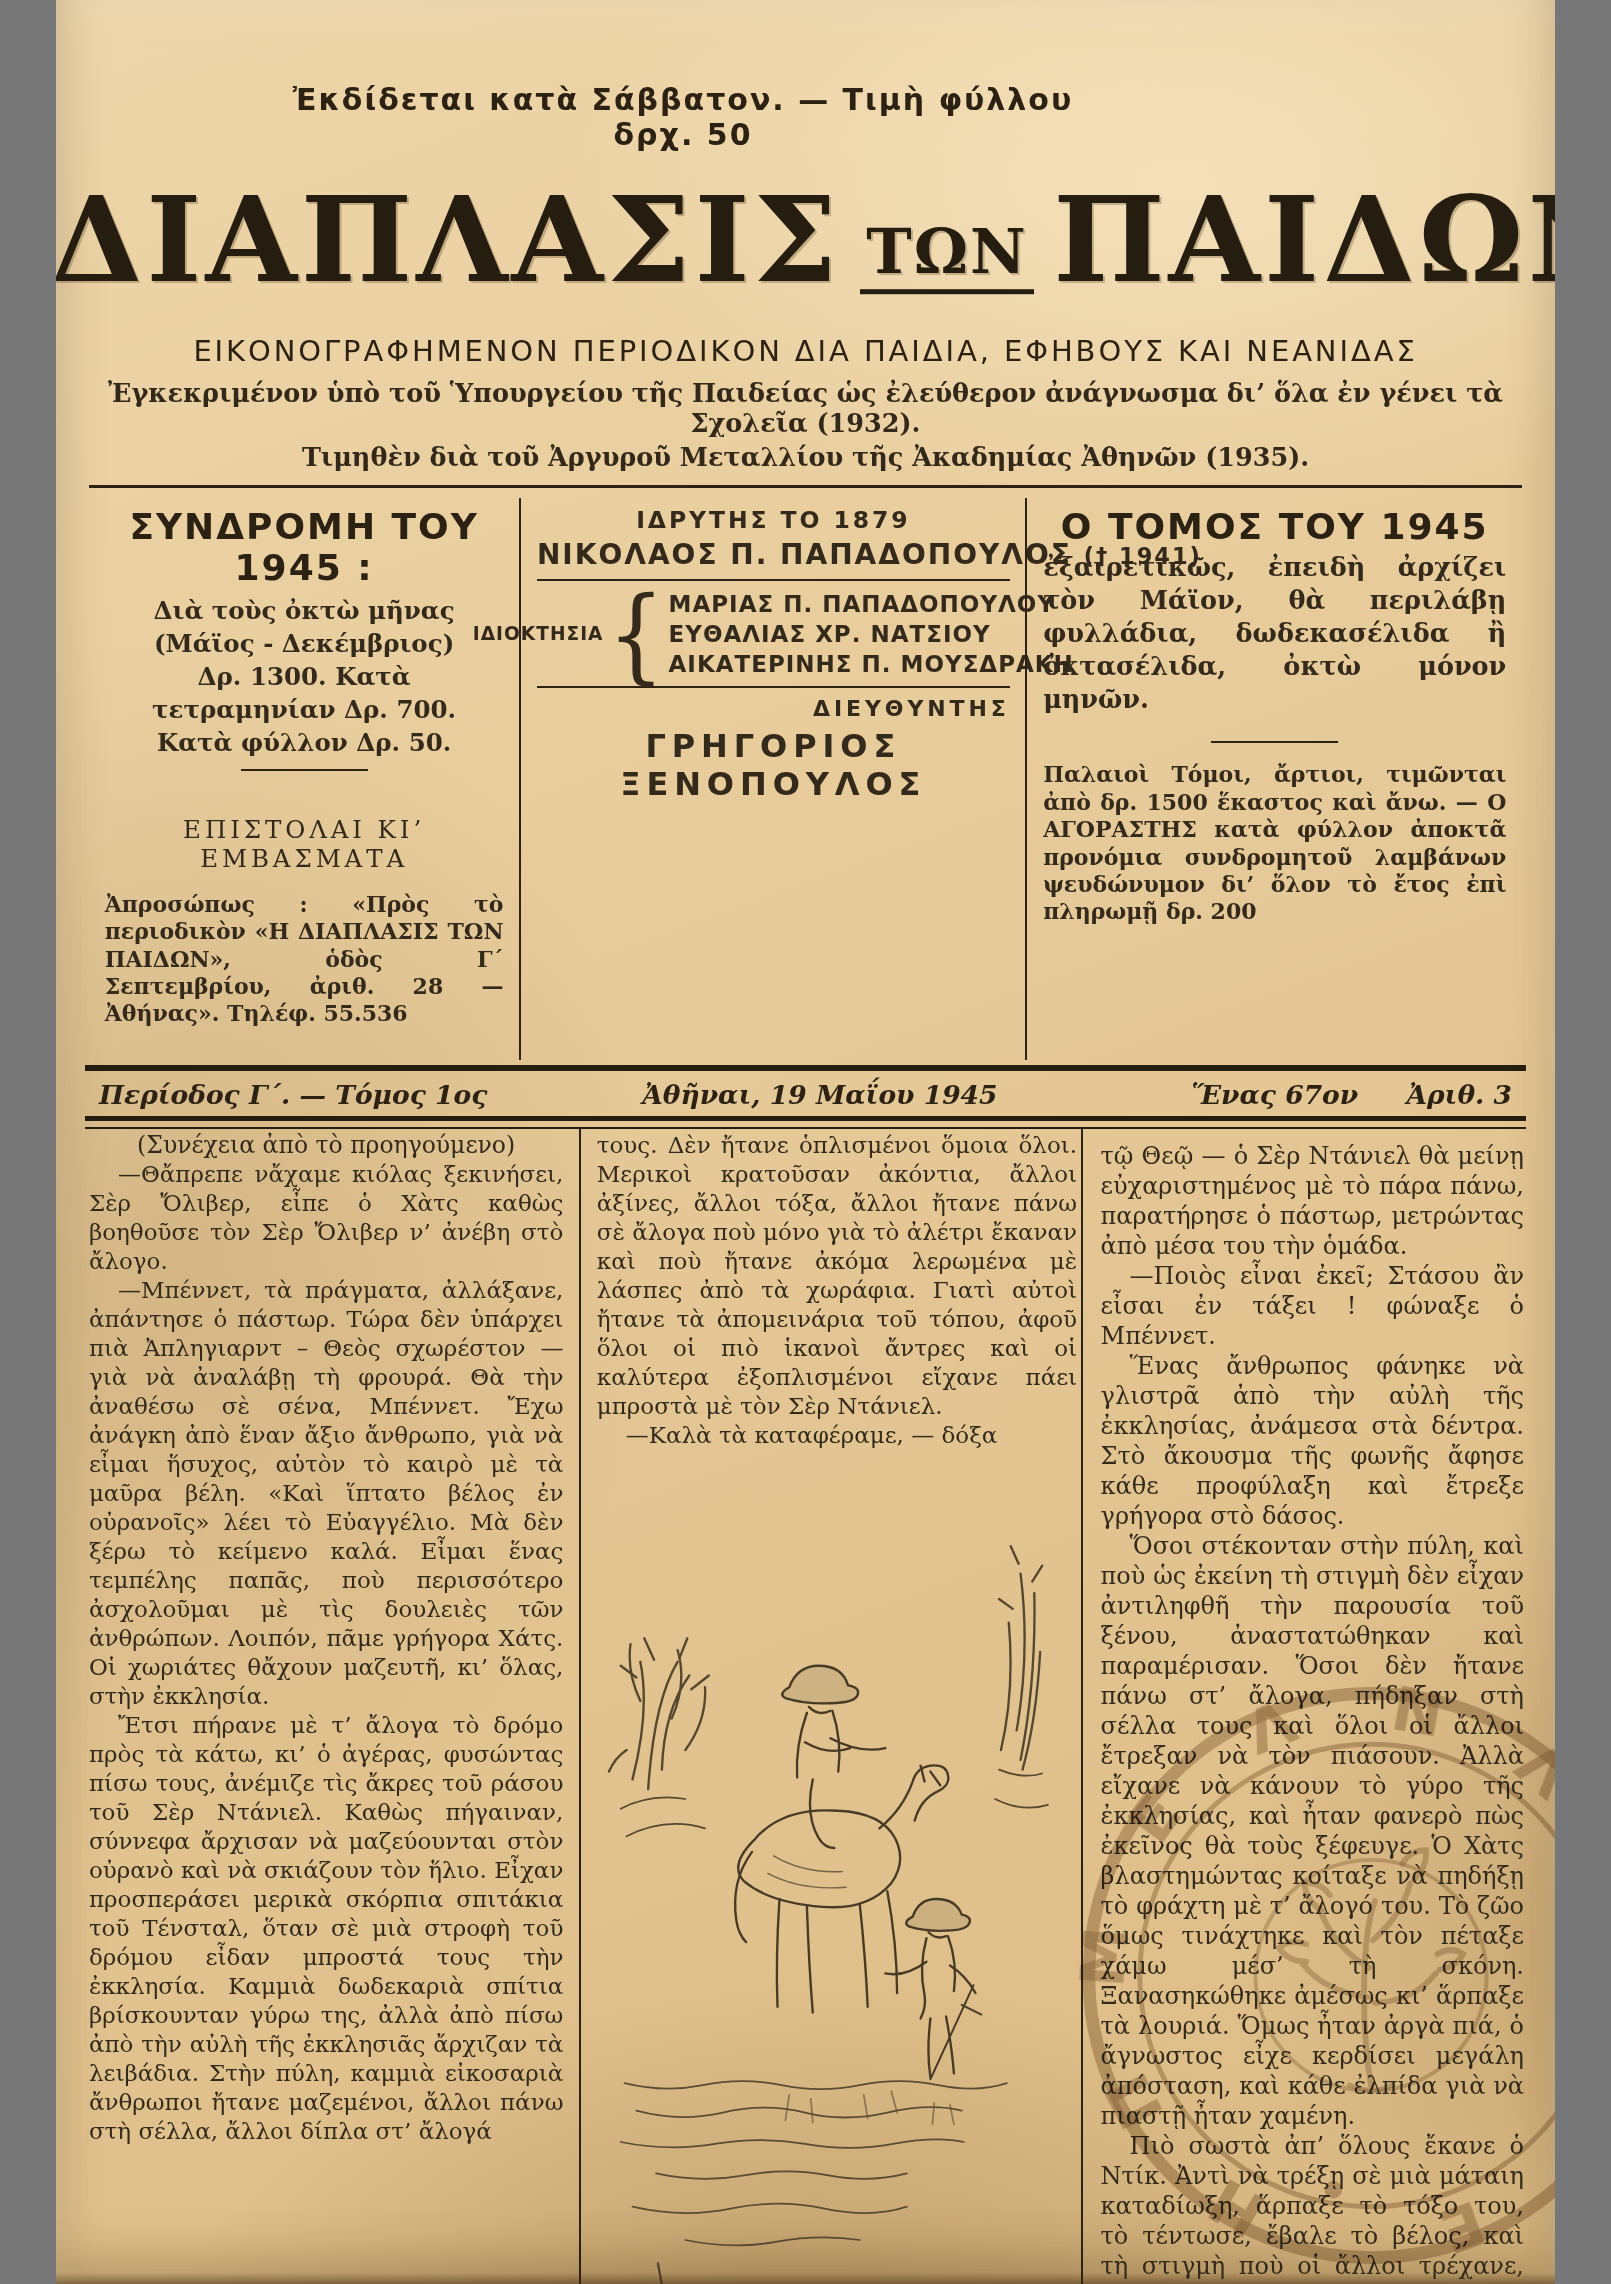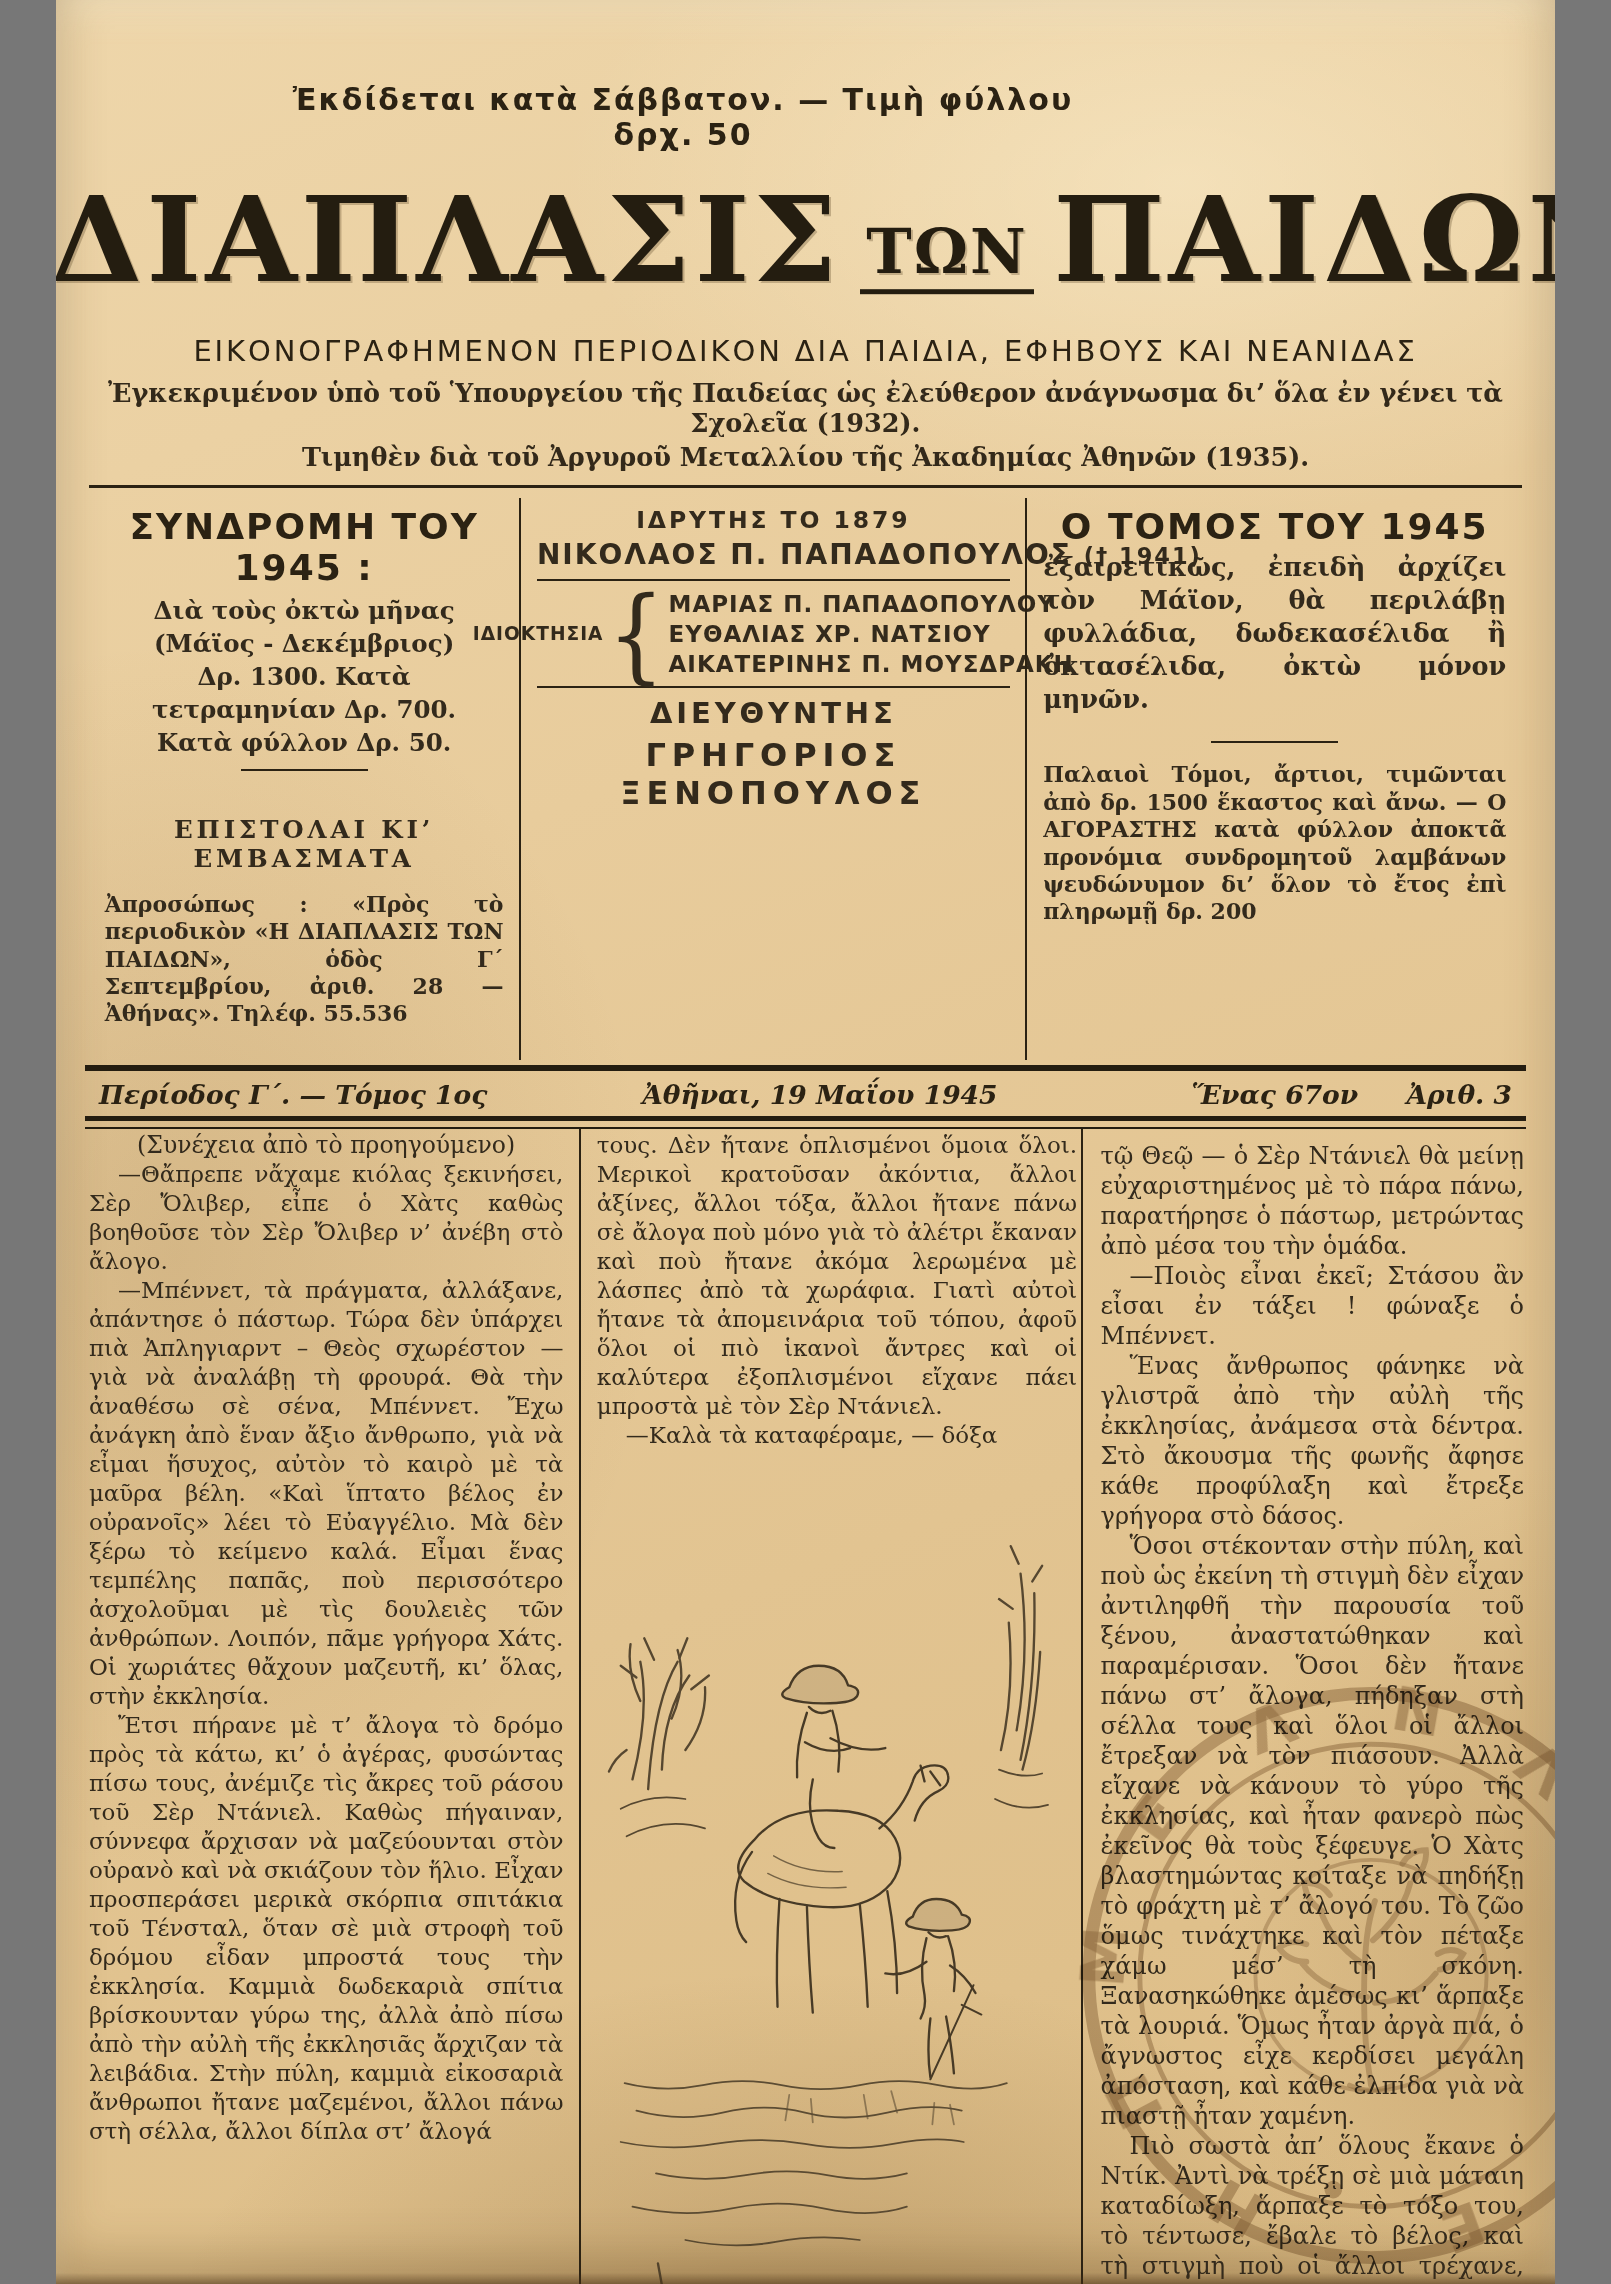--- a/index.html
+++ b/index.html
@@ -49,31 +49,31 @@
   
   .info-row{display:flex;margin:9.8px 33px 0;align-items:stretch;}
   .info-col{padding:7.8px 15.7px 9.8px;}
   .info-col + .info-col{border-left:2.9px solid #2b2213;}
   .ic-left{width:31%;}
   .ic-mid{width:33%;}
   .ic-right{width:36%;}
   .sub-head{font-family:"DejaVu Sans", sans-serif;font-weight:bold;font-size:36px;text-align:center;letter-spacing:2px;color:#2b2213;}
   .sub-lines{margin-top:5.9px;font-size:24.5px;font-weight:bold;text-align:center;line-height:33px;}
   .mini-rule{border:0;border-top:2.9px solid #2b2213;width:127px;margin:9.8px auto 7.8px;}
-  .letters-head{font-weight:bold;font-size:24.5px;text-align:center;letter-spacing:3.9px;margin-top:44px;}
+  .letters-head{font-weight:normal;font-size:24.5px;text-align:center;letter-spacing:3.9px;margin-top:44px;}
   .small-par{font-size:22px;line-height:27.4px;text-align:justify;font-weight:bold;margin-top:18px;}
   .founder-line1{font-family:"DejaVu Sans", sans-serif;font-weight:bold;font-size:23.5px;text-align:center;letter-spacing:2.9px;}
   .founder-line2{font-family:"DejaVu Sans", sans-serif;font-weight:bold;font-size:28px;text-align:center;letter-spacing:2px;margin-top:3.9px;white-space:nowrap;}
   .founder-line2 .dagger{font-size:22.5px;}
   .founder-rule{border:0;border-top:2.9px solid #2b2213;margin:7.8px 0;}
   .ownership{display:flex;align-items:center;justify-content:center;gap:3.9px;}
   .own-label{font-family:"DejaVu Sans", sans-serif;font-weight:bold;font-size:18.6px;letter-spacing:1px;}
   .own-brace{font-size:90px;font-weight:normal;line-height:90px;font-family:"DejaVu Serif",serif;transform:scaleY(1.15);}
   .own-names{font-family:"DejaVu Sans", sans-serif;font-weight:bold;font-size:23px;line-height:30px;letter-spacing:1px;white-space:nowrap;}
-  .director-label{font-family:"DejaVu Sans", sans-serif;font-weight:bold;font-size:29px;text-align:center;letter-spacing:3.9px;margin-top:3px;}
+  .director-label{font-family:"DejaVu Sans", sans-serif;font-weight:bold;font-size:22px;text-align:right;letter-spacing:3.9px;margin-top:3px;}
   .director-name{font-family:"DejaVu Sans", sans-serif;font-weight:bold;font-size:32px;text-align:center;letter-spacing:5.9px;margin-top:5.9px;}
   .volume-par{font-size:25.5px;line-height:33px;font-weight:bold;text-align:justify;margin-top:3.9px;}
   
   .dateline{display:flex;justify-content:space-between;align-items:baseline;margin:7.8px 43px 5.9px;font-style:italic;font-weight:bold;font-size:26.5px;color:#2b2213;}
   .dateline .dl-right span{margin-left:39px;}
   .double-rule{margin:0 29px;border-top:5.9px solid #241d10;border-bottom:2.9px solid #241d10;height:5.9px;}
   
   .main-row{display:flex;margin:0 29px;align-items:stretch;}
   .left-two{width:996px;}
   .article-head{padding:25.5px 9.8px 5.9px;}

